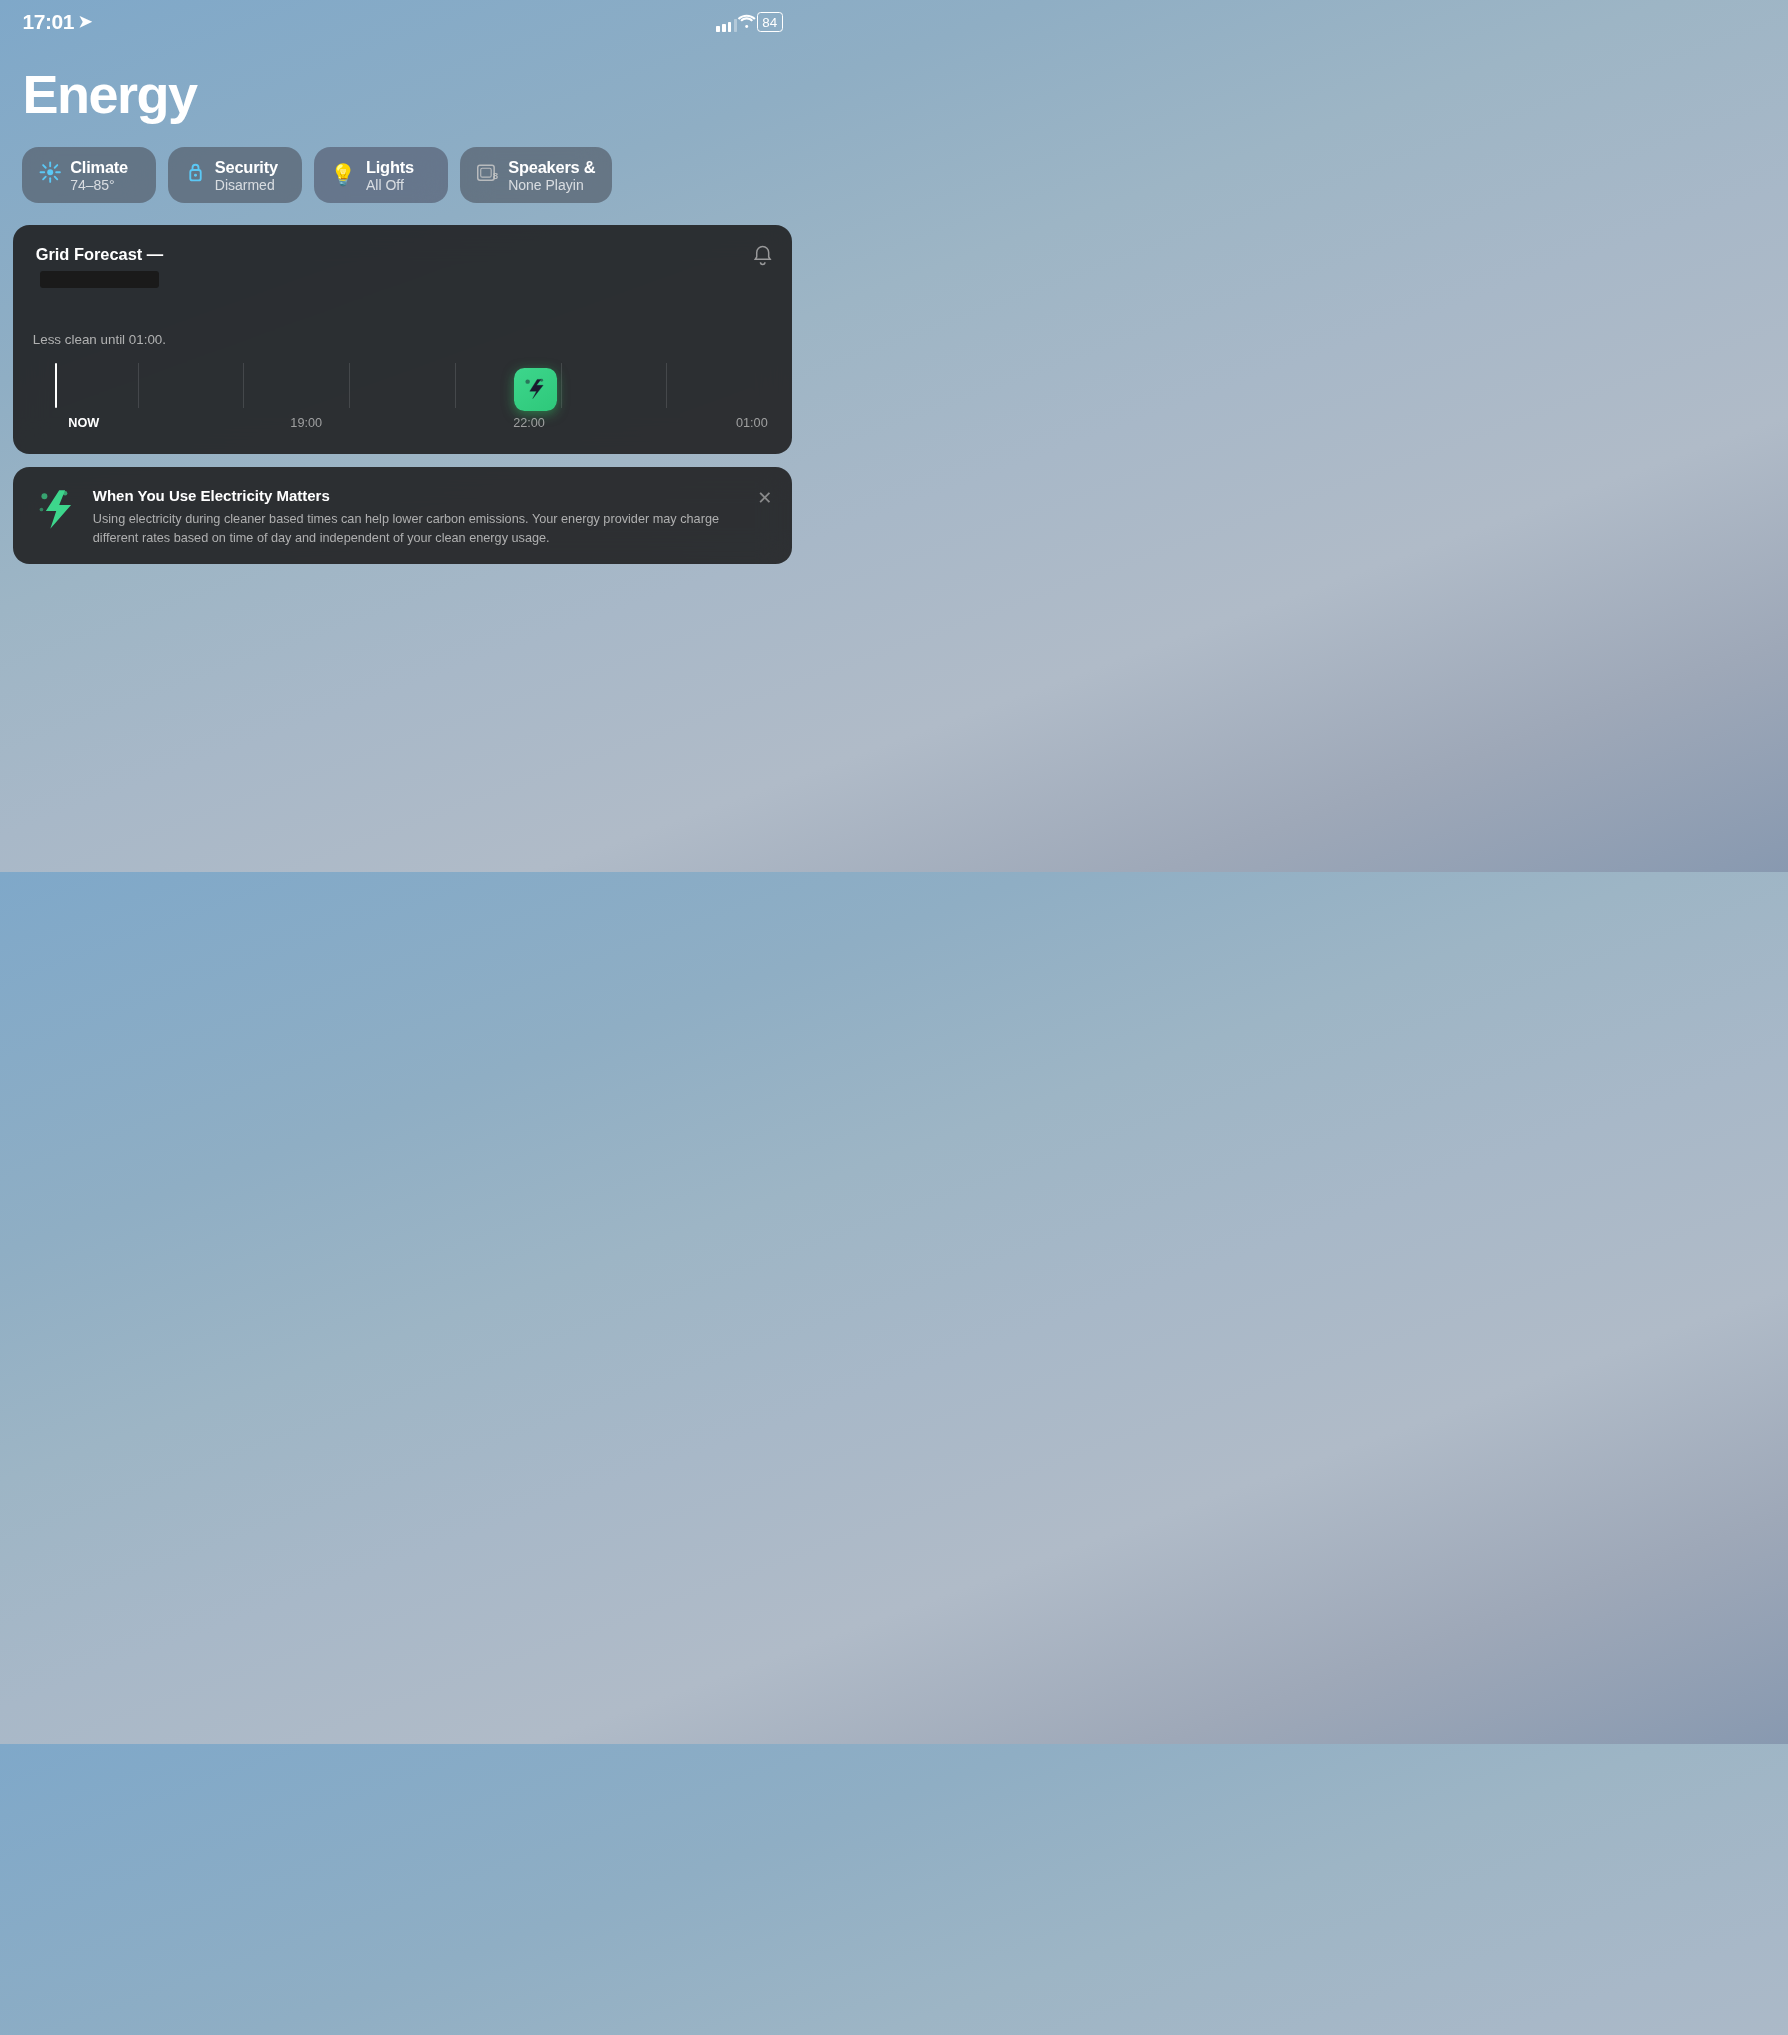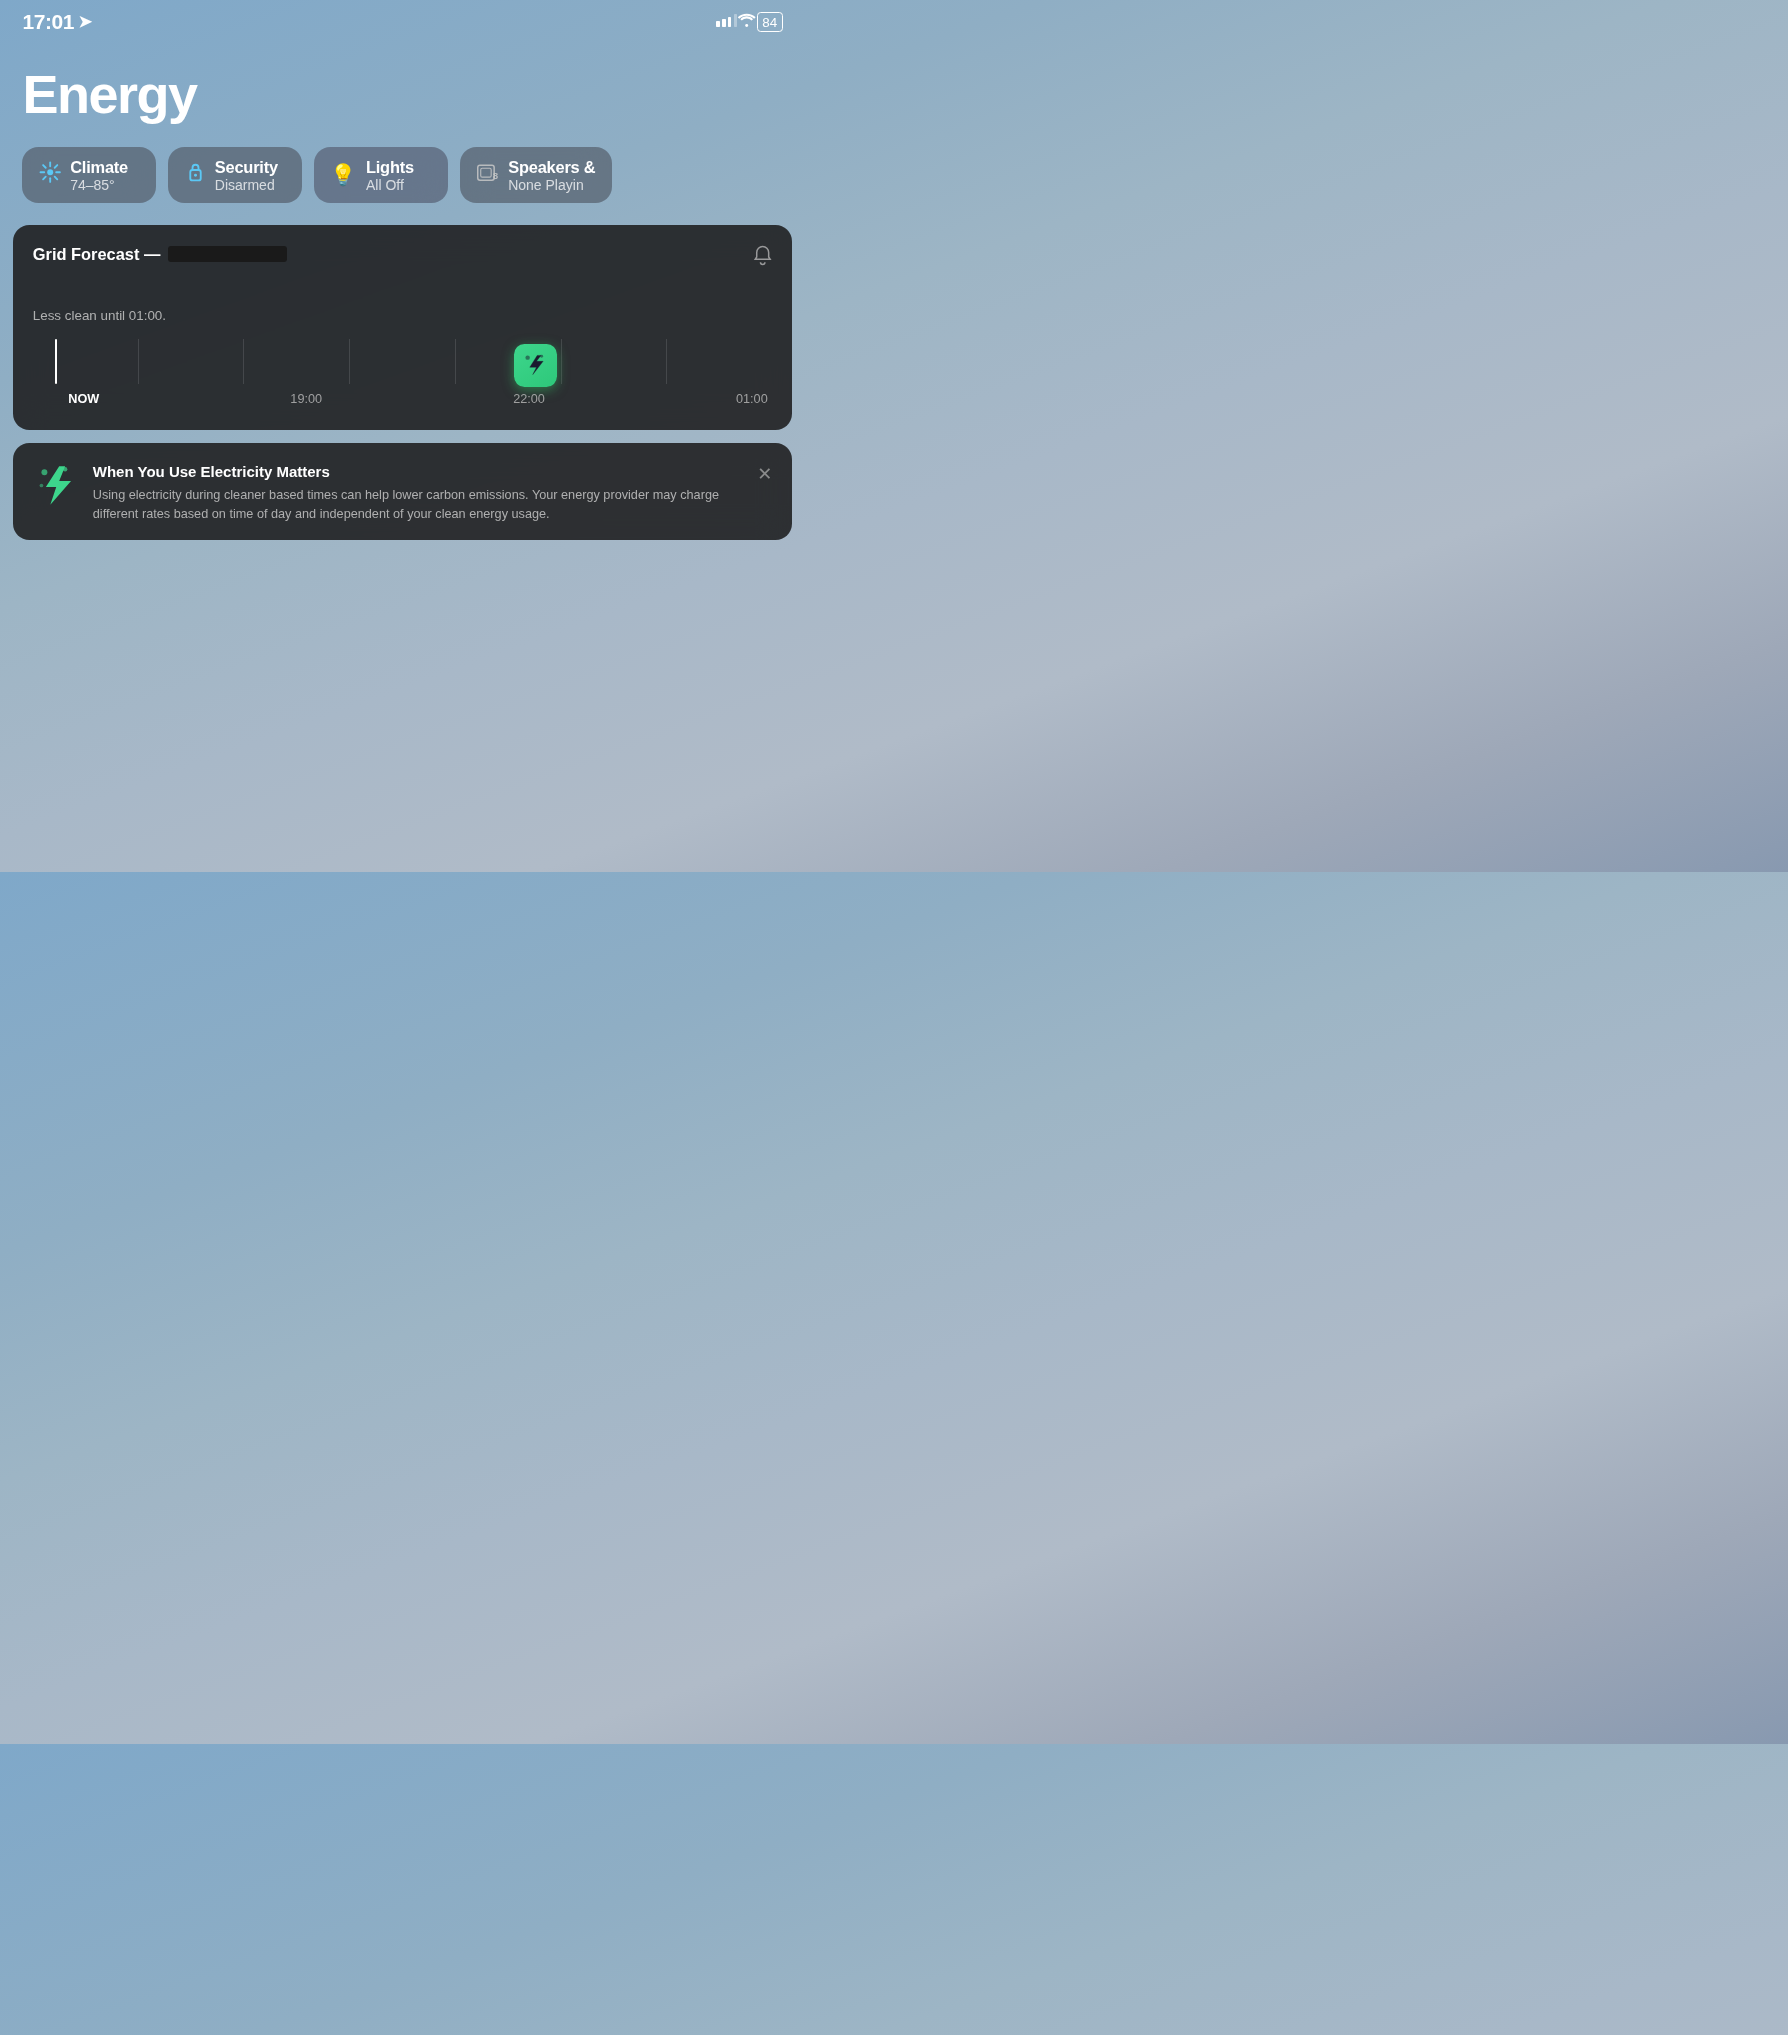--- a/index.html
+++ b/index.html
@@ -31,21 +31,21 @@
       letter-spacing: -0.4px;
     }
 
     .location-icon {
       font-size: 16.4px;
       margin-top: 1.5px;
     }
 
     .status-right {
       display: flex;
-      align-items: flex-start;
+      align-items: flex-end;
       gap: 0;
     }
 
     .signal-bars {
       display: flex;
       align-items: flex-end;
       gap: 2.2px;
       height: 15px;
     }
 
@@ -148,20 +148,21 @@
       display: flex;
       justify-content: space-between;
       align-items: flex-start;
       margin-bottom: 3px;
     }
 
     .grid-forecast-title-row {
       display: flex;
       align-items: center;
       gap: 7.5px;
+      flex-direction: column;
     }
 
     .grid-forecast-title {
       color: white;
       font-size: 16.4px;
       font-weight: 700;
     }
 
     .redacted-block {
       background: #1a1a1a;

